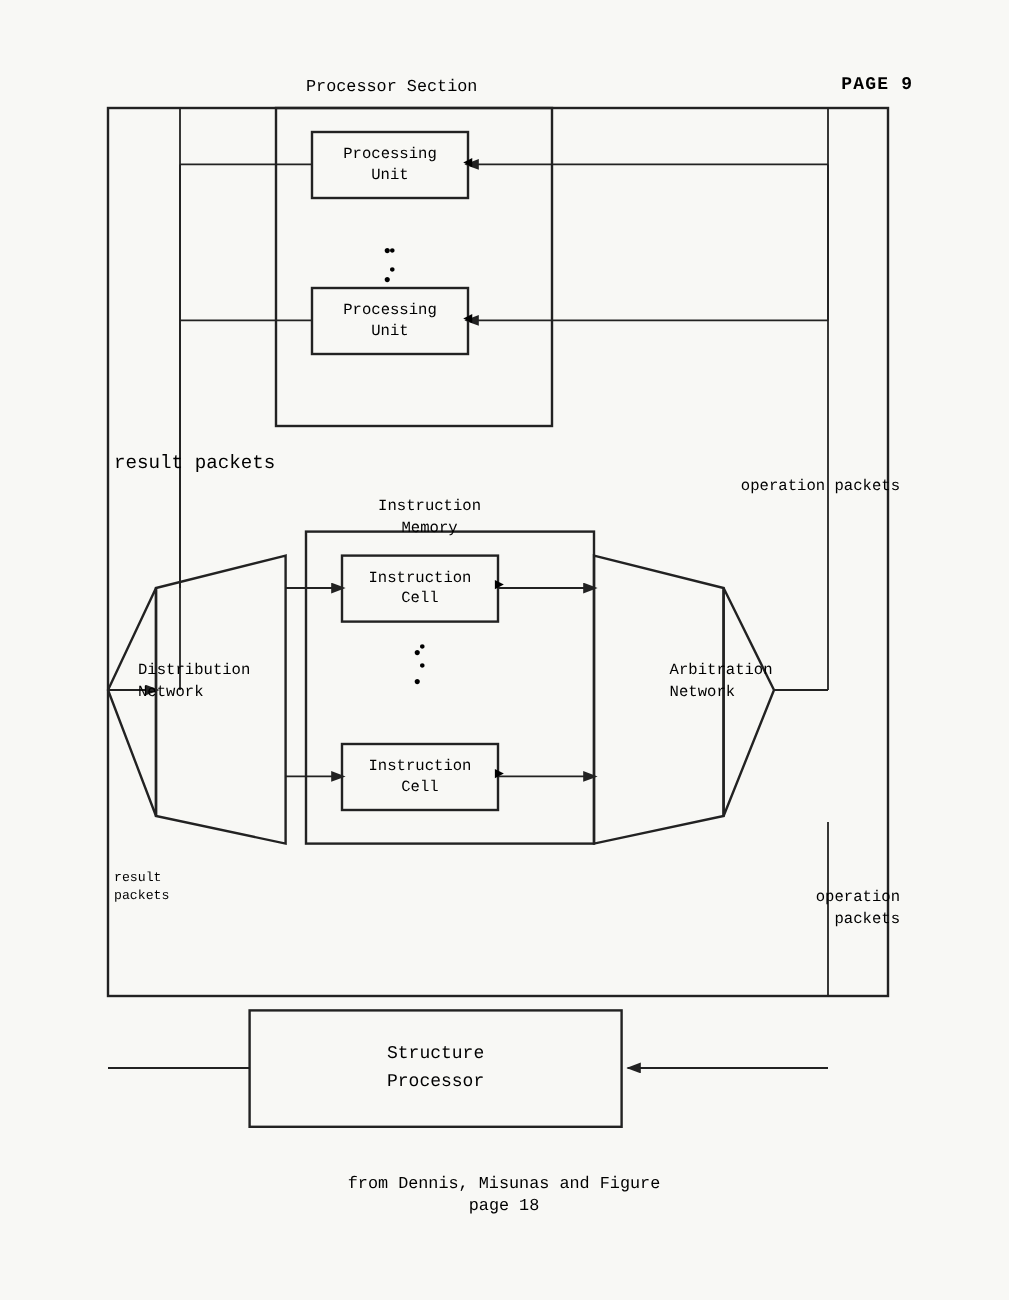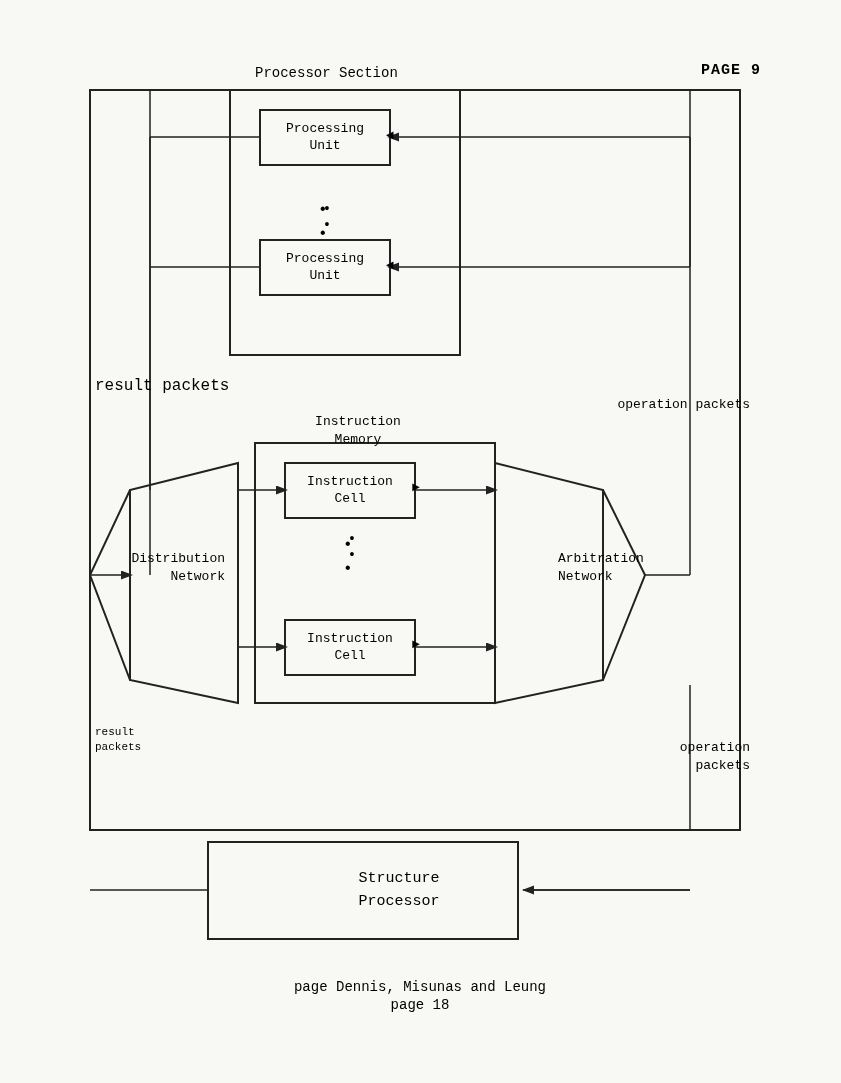--- a/index.html
+++ b/index.html
@@ -232,29 +232,29 @@
     <div style="position:absolute; top:408px; left:225px; width:130px; height:55px; display:flex; align-items:center; justify-content:center; font-size:13px; text-align:center; line-height:1.3; font-family:'Courier New',monospace;">Instruction<br>Cell</div>
 
     <div style="position:absolute; top:425px; left:352px; font-size:13px; font-family:'Courier New',monospace;">►</div>
 
     <div style="position:absolute; top:565px; left:225px; width:130px; height:55px; display:flex; align-items:center; justify-content:center; font-size:13px; text-align:center; line-height:1.3; font-family:'Courier New',monospace;">Instruction<br>Cell</div>
 
     <div style="position:absolute; top:582px; left:352px; font-size:13px; font-family:'Courier New',monospace;">►</div>
 
     <div style="position:absolute; top:478px; left:283px; font-size:16px; font-family:'Courier New',monospace; text-align:center; line-height:1.5;">•<br>•</div>
 
-    <div style="position:absolute; top:495px; left:55px; font-size:13px; text-align:right; line-height:1.4; font-family:'Courier New',monospace; width:110px;">Distribution<br>Network</div>
+    <div style="position:absolute; top:495px; left:55px; font-size:13px; text-align:left; line-height:1.4; font-family:'Courier New',monospace; width:110px;">Distribution<br>Network</div>
 
     <div style="position:absolute; top:495px; left:498px; font-size:13px; text-align:left; line-height:1.4; font-family:'Courier New',monospace; width:120px;">Arbitration<br>Network</div>
 
     <div class="label-result-bottom">result<br>packets</div>
 
     <div class="label-operation-bottom">operation<br>packets</div>
 
-    <div style="position:absolute; top:787px; left:148px; width:310px; height:97px; display:flex; align-items:center; justify-content:center; font-size:15px; text-align:center; line-height:1.5; font-family:'Courier New',monospace;margin-left:36px;">Structure<br>Processor</div>
+    <div style="position:absolute; top:787px; left:148px; width:310px; height:97px; display:flex; align-items:center; justify-content:center; font-size:15px; text-align:center; line-height:1.5; font-family:'Courier New',monospace;">Structure<br>Processor</div>
 
     <div class="figure-caption">
-      <div class="figure-caption-line2">page Dennis, Misunas and Leung</div>
+      <div class="figure-caption-line2">from Dennis, Misunas and Figure</div>
       <div class="figure-caption-line3">page 18</div>
     </div>
 
   </div>
 </div>
 
 </body></html>

